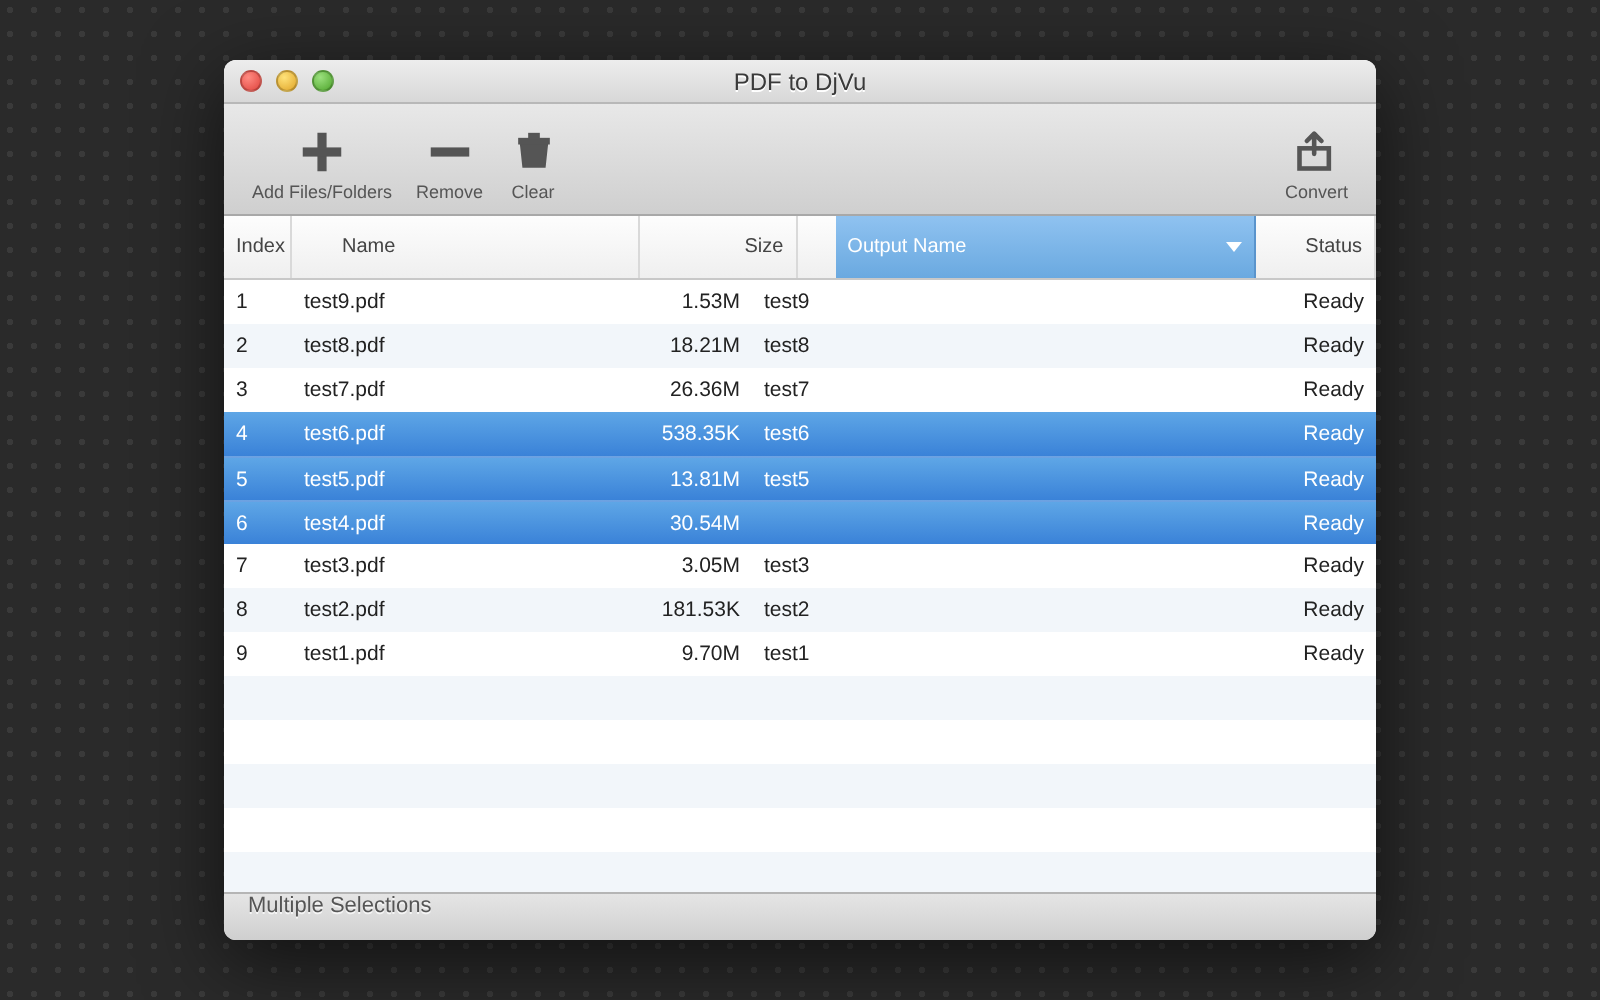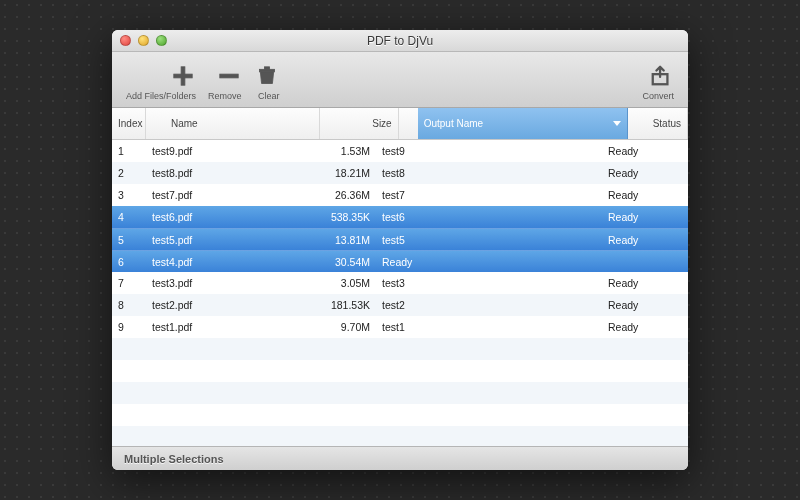--- a/index.html
+++ b/index.html
@@ -55,21 +55,21 @@
     height: 56px;
     background: linear-gradient(#e8e8e8, #cfcfcf);
     border-bottom: 1px solid #a8a8a8;
     display: flex;
     align-items: center;
     padding: 0 8px;
   }
   .tb-btn {
     display: flex;
     flex-direction: column;
-    align-items: flex-end;
+    align-items: center;
     justify-content: flex-end;
     height: 48px;
     padding: 0 6px 3px;
     color: #555;
     font-size: 9px;
     cursor: default;
   }
   .tb-btn .ico { width: 26px; height: 26px; display:flex; align-items:center; justify-content:center; margin-bottom: 2px; }
   .tb-btn svg { fill: #555; stroke: #555; }
   .tb-spacer { flex: 1; }
@@ -101,21 +101,21 @@
     right: 6px;
     width: 0; height: 0;
     border-left: 4px solid transparent;
     border-right: 4px solid transparent;
     border-top: 5px solid #fff;
   }
   .col-index { width: 34px; }
   .col-name  { width: 166px; }
   .col-size  { width: 64px; text-align: left; justify-content: flex-end; }
   .col-out   { width: 226px; }
-  .col-stat  { flex: 1; }
+  .col-stat  { flex: 1; text-align: right; }
   .rows { flex: 1; overflow: hidden; background: #fff; }
   .row {
     height: 22px;
     display: flex;
     align-items: center;
     font-size: 10.5px;
     color: #222;
   }
   .row:nth-child(even):not(.sel) { background: #f2f6fa; }
   .row.sel {
@@ -123,26 +123,24 @@
     color: #fff;
   }
   .row.sel + .row.sel { border-top: 1px solid rgba(255,255,255,.25); }
   .cell { padding: 0 6px; overflow: hidden; text-overflow: ellipsis; white-space: nowrap; }
   .cell.col-size { text-align: right; }
   .statusbar {
     height: 24px;
     background: linear-gradient(#e5e5e5, #cfcfcf);
     border-top: 1px solid #b5b5b5;
     display: flex;
-    align-items: center;
     padding: 0 12px;
     font-size: 11px;
     color: #555;
     text-shadow: 0 1px 0 #f5f5f5;
-    font-weight: bold;
   }
 </style>
 </head>
 <body>
 
 <div class="window">
 
   <div class="titlebar">
     <div class="traffic">
       <div class="tl-btn tl-close"></div>

